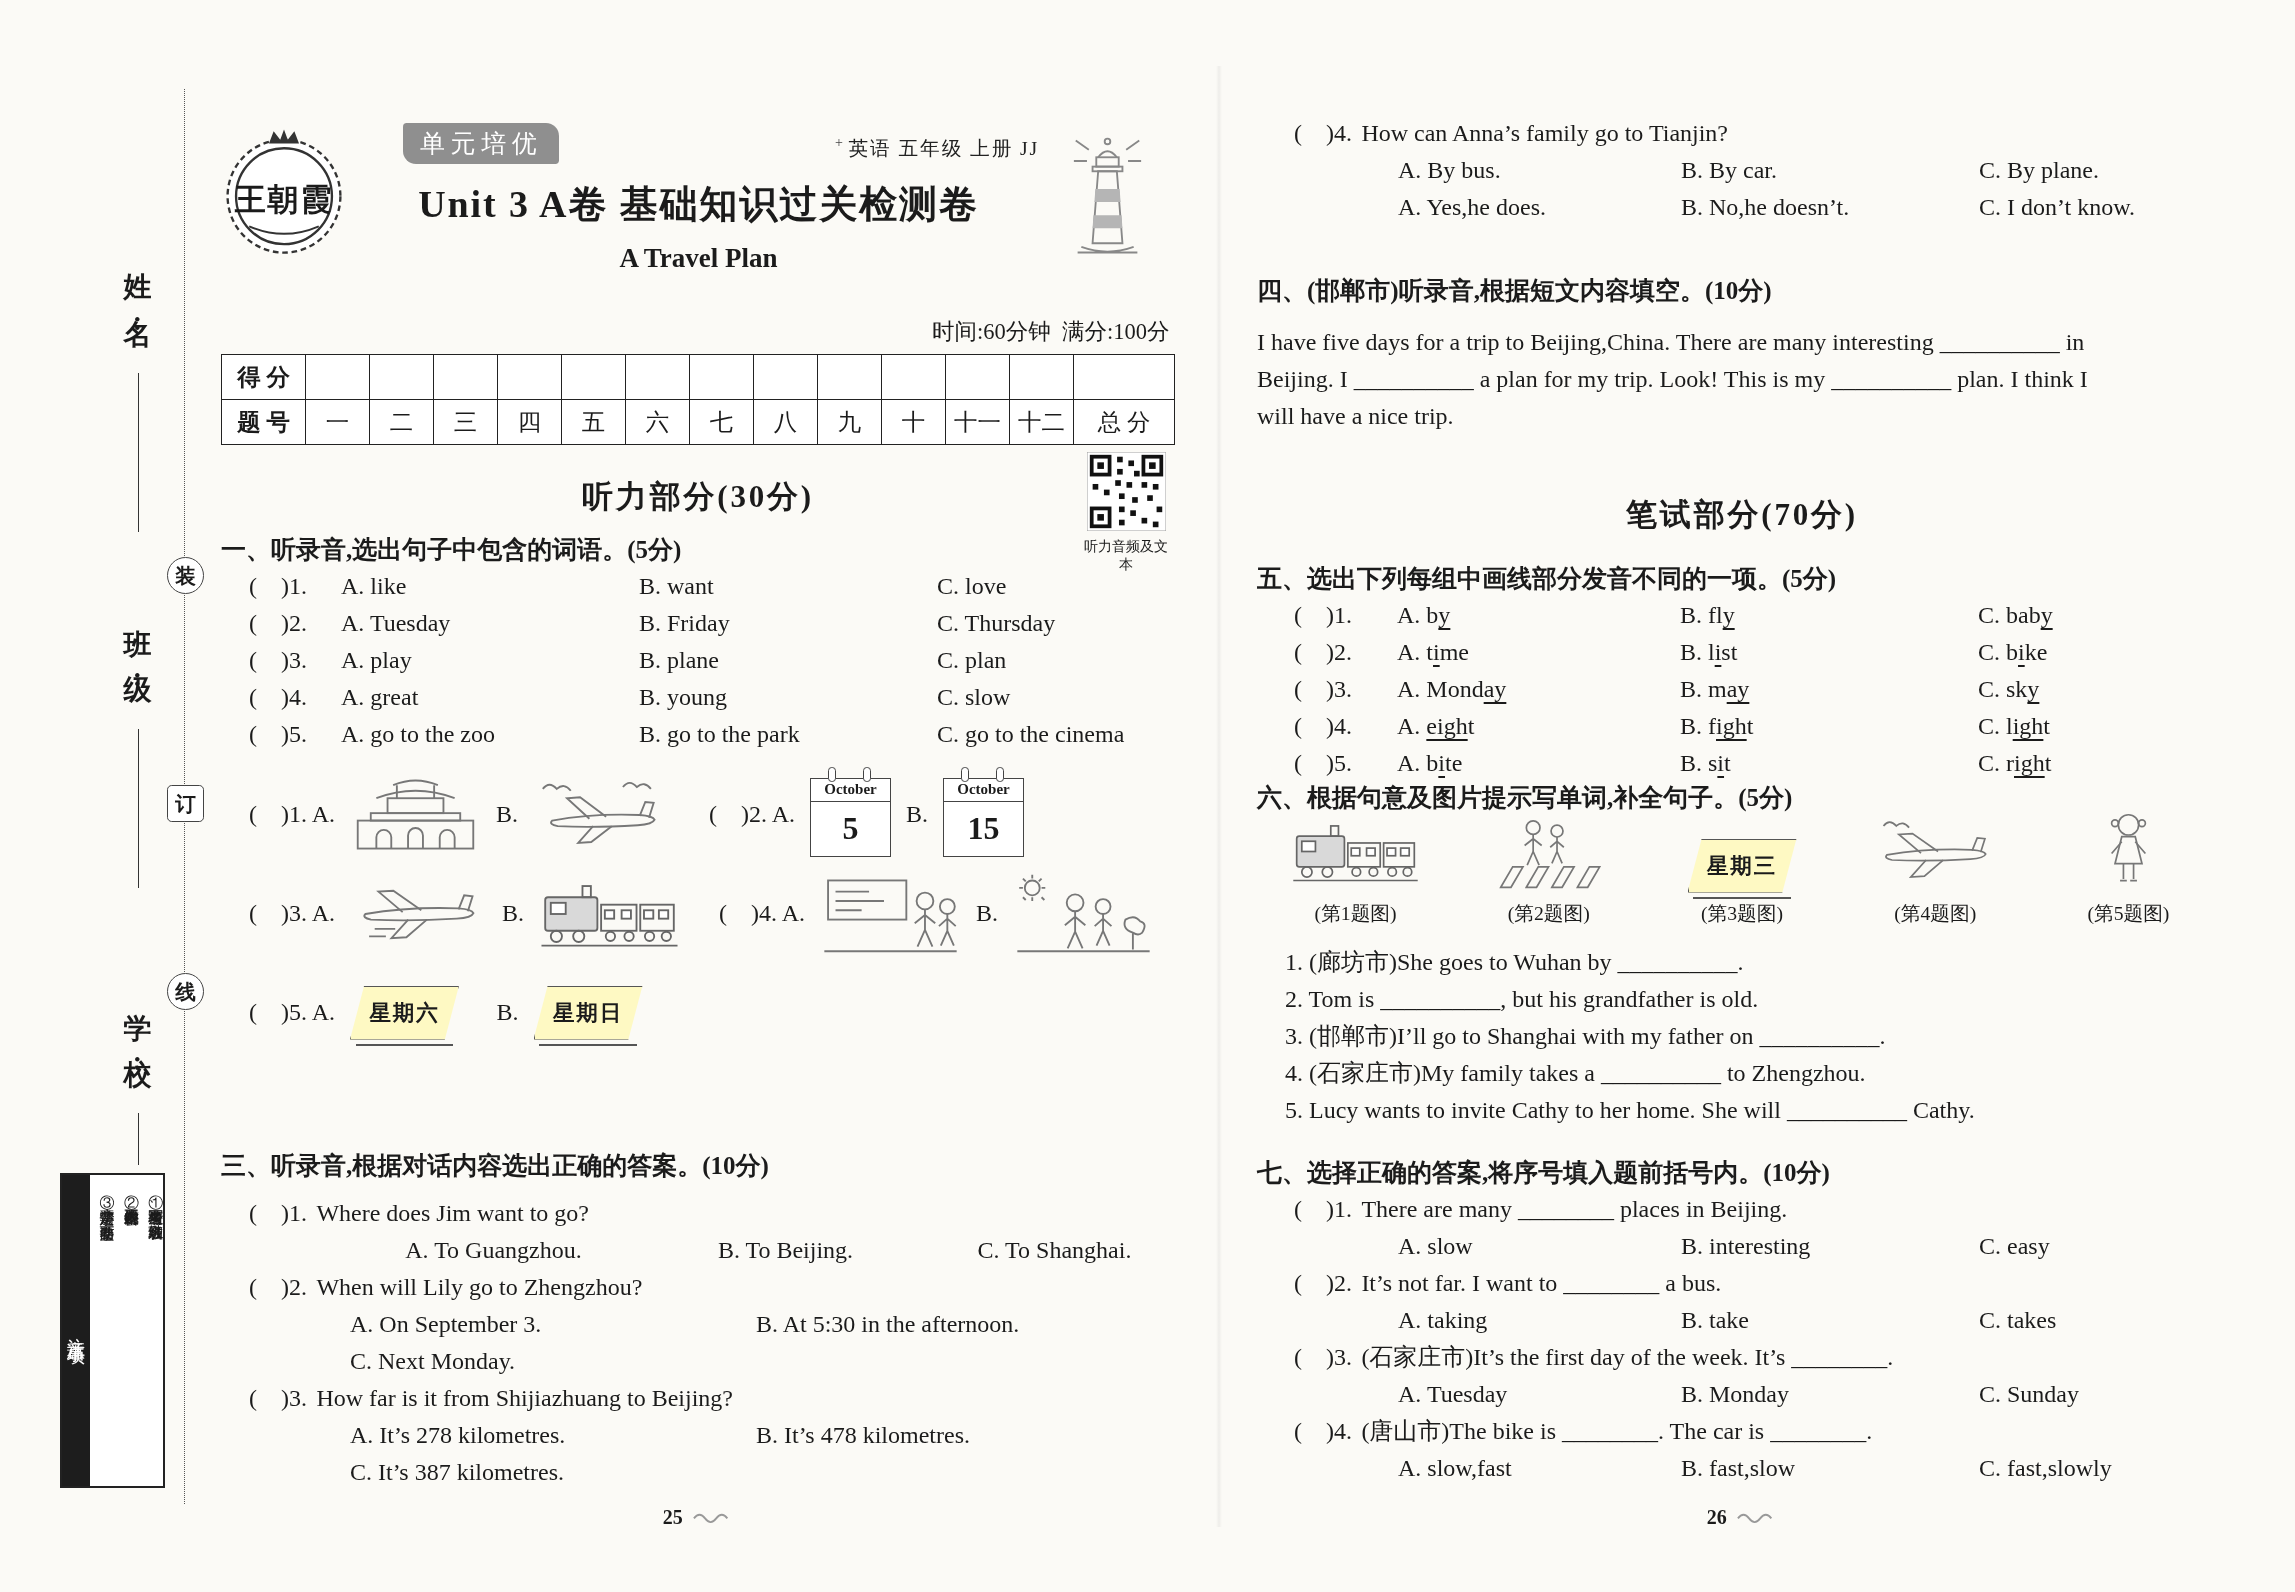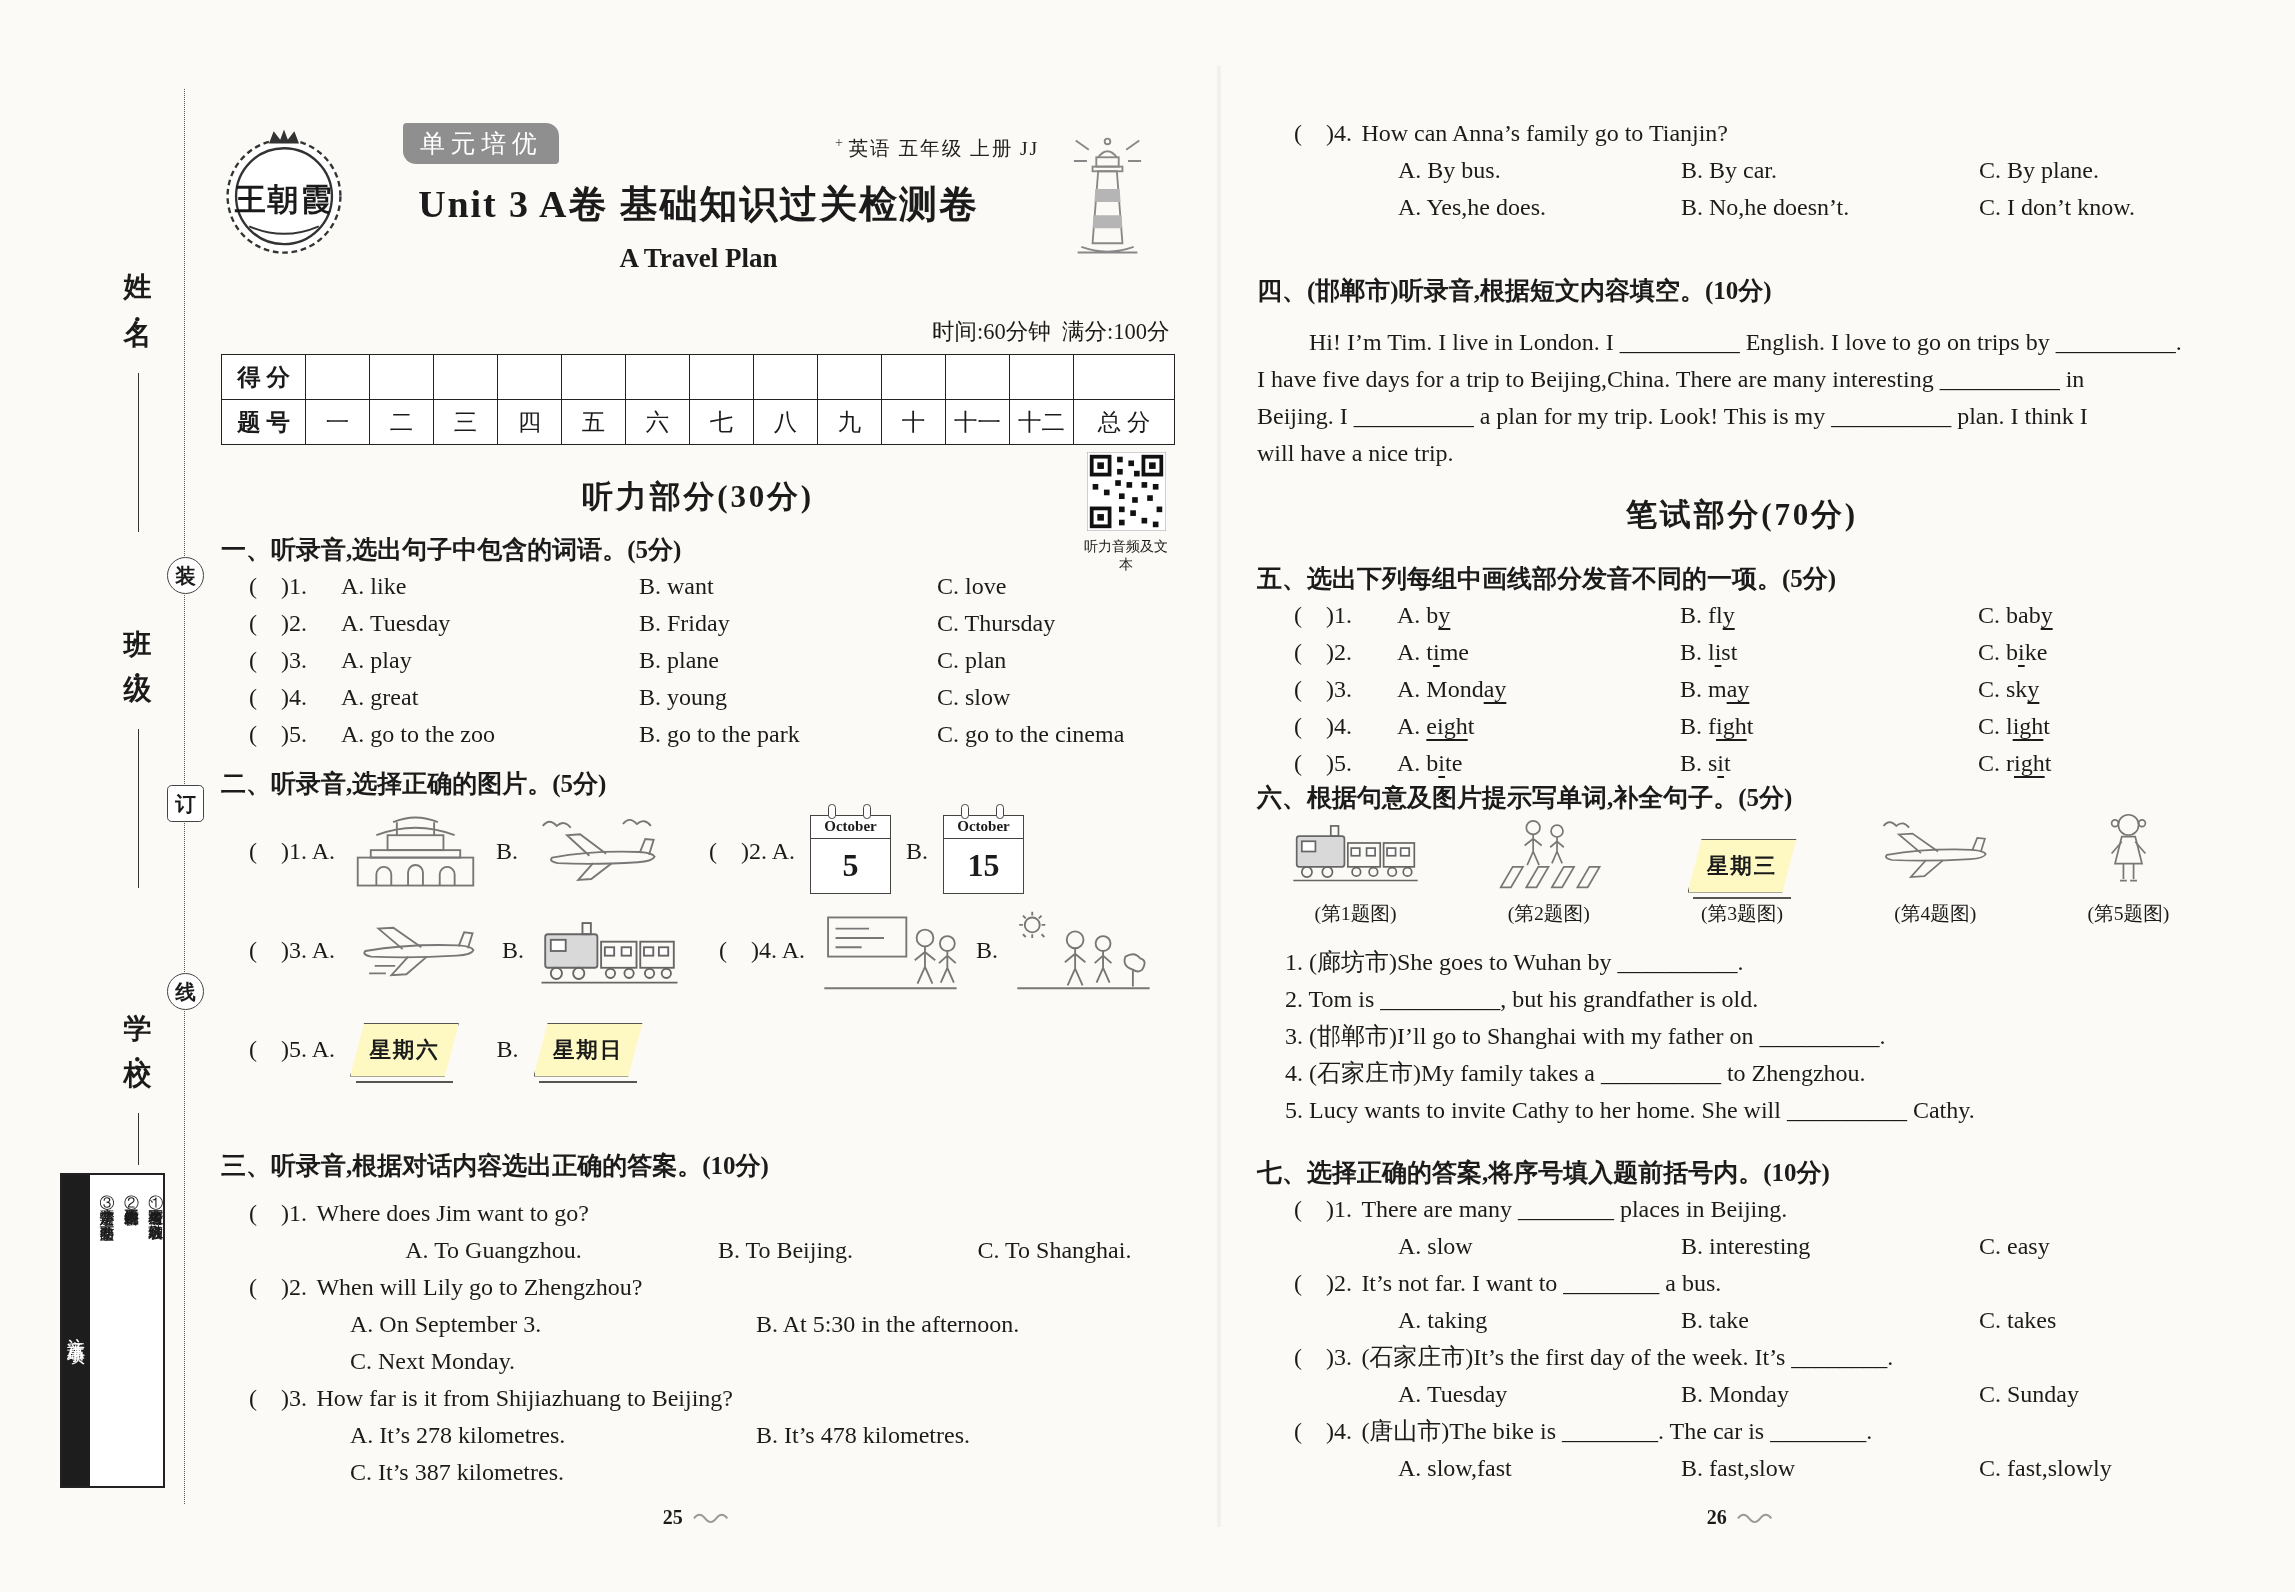--- a/index.html
+++ b/index.html
@@ -294,21 +294,20 @@
       </div>
       <div class="row4">
         <span class="n">(    )5.</span>
         <span>A. go to the zoo</span>
         <span>B. go to the park</span>
         <span>C. go to the cinema</span>
       </div>
     </div>
 
     <div class="sec" style="top:653px">
-      <div class="h">二、听录音,选择正确的图片。(5分)</div>
 
       <div class="imgrow">
         <span class="n">(    )1. A.</span>
         <span class="pic">
           <svg width="131" height="82" viewBox="0 0 140 88">
             <g fill="none" stroke="#777" stroke-width="2">
               <rect x="8" y="50" width="124" height="30"></rect>
               <path d="M28 80 v-12 a8 8 0 0 1 16 0 v12 M62 80 v-14 a8 8 0 0 1 16 0 v14 M96 80 v-12 a8 8 0 0 1 16 0 v12"></path>
               <rect x="22" y="42" width="96" height="8"></rect>
               <rect x="40" y="26" width="60" height="16"></rect>
@@ -479,21 +478,20 @@
       <div class="opts3r">
         <span>A. Yes,he does.</span>
         <span>B. No,he doesn’t.</span>
         <span>C. I don’t know.</span>
       </div>
     </div>
 
     <div class="sec" style="top:160px">
       <div class="h" style="margin-bottom:15px">四、(邯郸市)听录音,根据短文内容填空。(10分)</div>
       <div class="para">
-        <div class="pline indent">Hi! I’m Tim. I live in London. I __________ English. I love to go on trips by __________.</div>
         <div class="pline">I have five days for a trip to Beijing,China. There are many interesting __________ in</div>
         <div class="pline">Beijing. I __________ a plan for my trip. Look! This is my __________ plan. I think I</div>
         <div class="pline">will have a nice trip.</div>
       </div>
     </div>
 
     <div class="part-title" style="top:382px">笔试部分(70分)</div>
 
     <div class="sec" style="top:448px">
       <div class="h">五、选出下列每组中画线部分发音不同的一项。(5分)</div>

